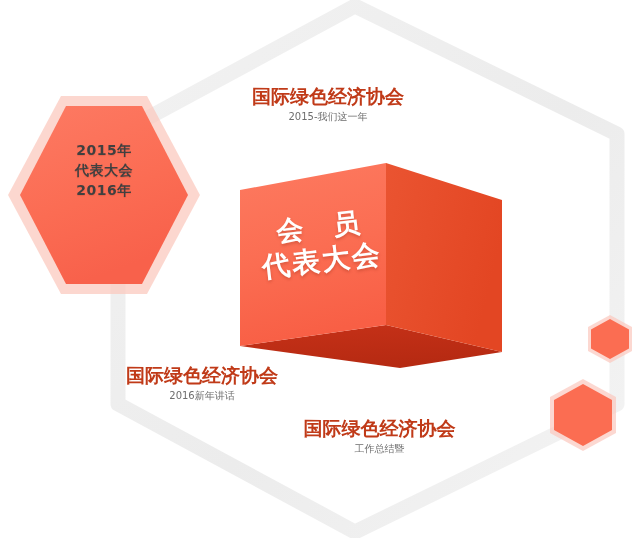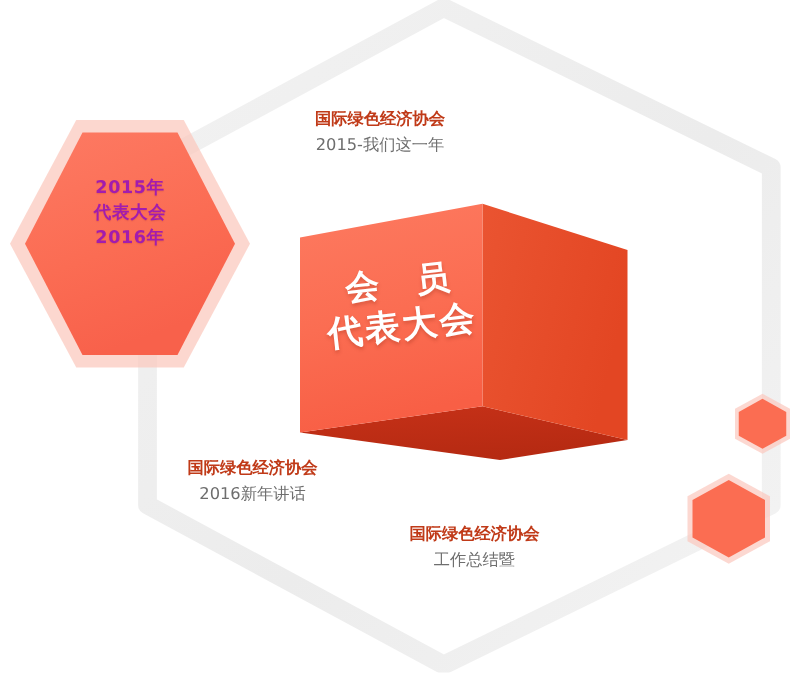--- a/index.html
+++ b/index.html
@@ -12,21 +12,21 @@
   }
   .stage{position:absolute;left:0;top:0;width:636px;height:538px;}
 
   
   .hex-outline{position:absolute;left:0;top:0;width:636px;height:538px;}
 
   
   .hex-left{position:absolute;left:4px;top:92px;width:200px;height:206px;}
   .hex-left-text{
     position:absolute;left:14px;top:140px;width:180px;
-    text-align:center;color:#a21caf;font-weight:bold;
+    text-align:center;color:#404040;font-weight:bold;
     font-size:14px;line-height:20px;letter-spacing:0.5px;
     text-shadow:0 1px 1px rgba(150,40,20,.18);
     pointer-events:none;
   }
   .hex-left-text div{white-space:nowrap;}
 
   
   .cube{position:absolute;left:226px;top:160px;width:292px;height:252px;}
   .cube-text{
     position:absolute;left:250px;top:210px;width:140px;
@@ -39,24 +39,24 @@
   .cube-text .l2{font-size:28px;line-height:36px;letter-spacing:2px;}
 
   
   .hex-dot{position:absolute;}
   .hex-dot.a{left:586px;top:314px;width:48px;height:50px;}
   .hex-dot.b{left:548px;top:378px;width:70px;height:74px;}
 
   
   .label{position:absolute;}
   .label .title{
-    color:#c03a18;font-weight:bold;font-size:13px;line-height:20px;white-space:nowrap;
+    color:#c03a18;font-weight:bold;font-size:19px;line-height:20px;white-space:nowrap;
   }
   .label .sub{
-    color:#6e6e6e;font-size:13px;line-height:21px;white-space:nowrap;font-weight:normal;
+    color:#6e6e6e;font-size:10px;line-height:21px;white-space:nowrap;font-weight:normal;
   }
   .label.l1{left:252px;top:86px;text-align:left;}
   .label.l1 .sub{text-align:center;}
   .label.l2{left:112px;top:365px;text-align:center;width:180px;}
   .label.l3{left:272px;top:418px;text-align:center;width:215px;}
 </style>
 </head>
 <body>
 
 <div class="stage">

